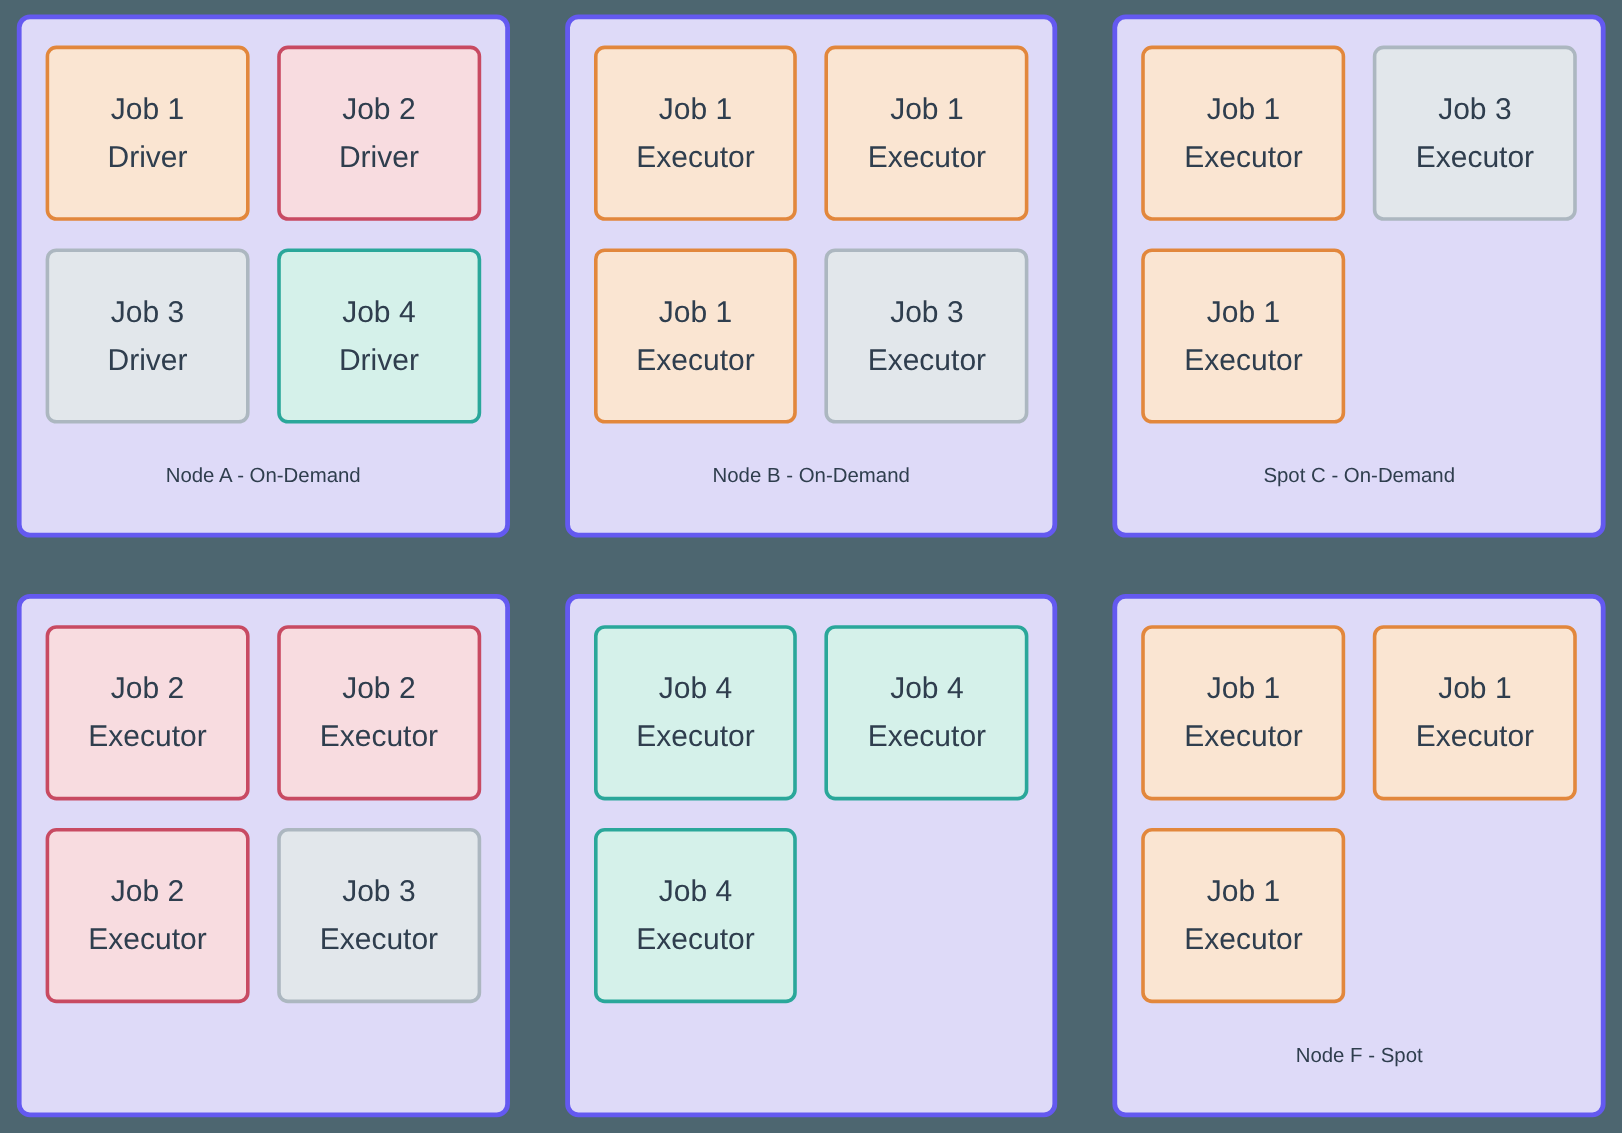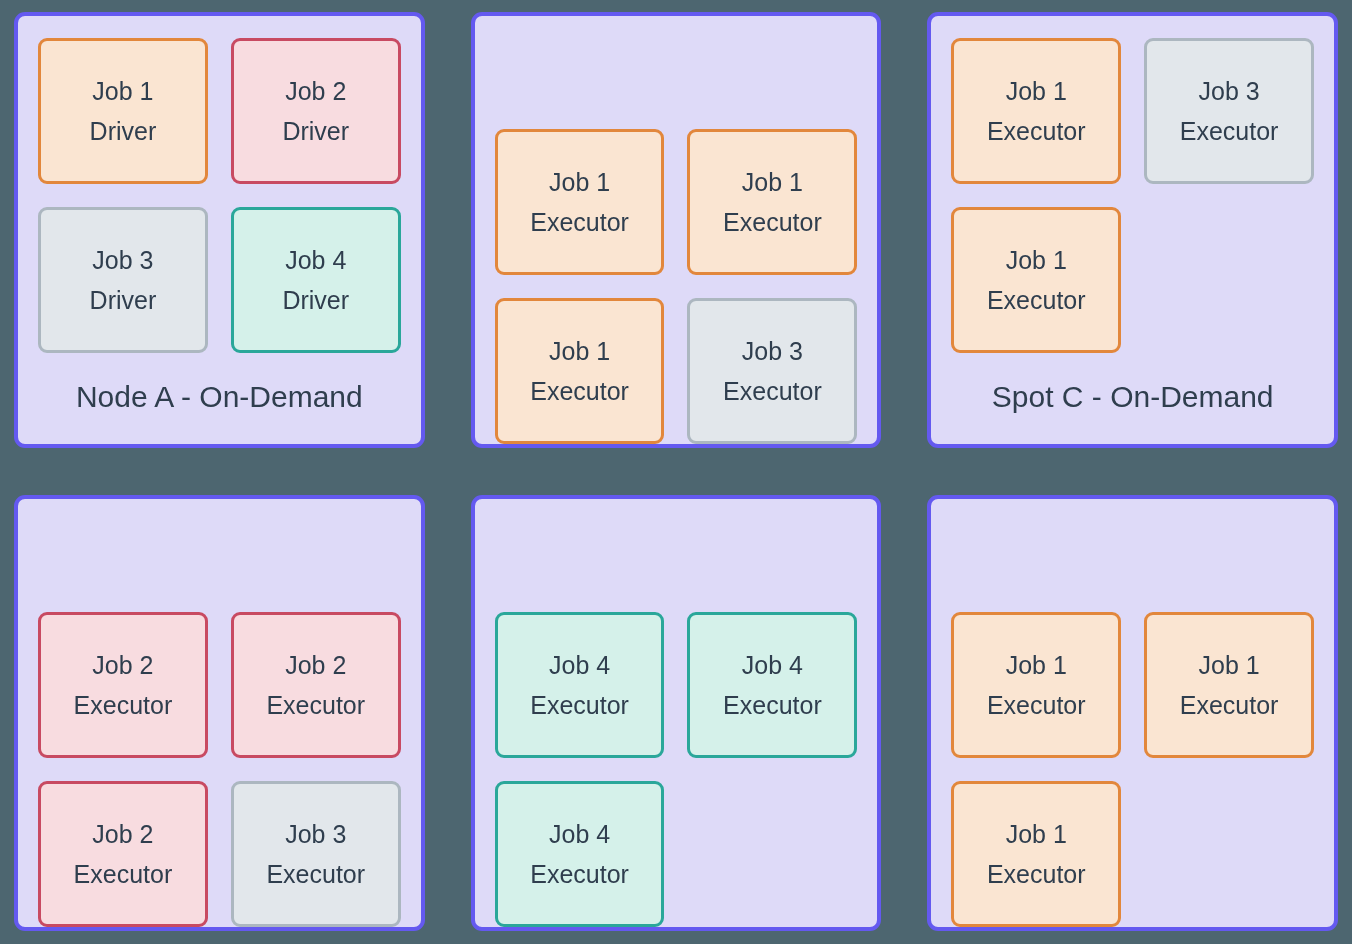--- a/index.html
+++ b/index.html
@@ -23,21 +23,20 @@
     row-gap: 47px;
   }
   .node {
     box-sizing: border-box;
     background: var(--node-bg, #DEDAF8);
     border: 4px solid var(--node-border, #6459F0);
     border-radius: 11px;
     display: flex;
     flex-direction: column;
     overflow: hidden;
-    justify-content: flex-end;
   }
   .jobs {
     display: grid;
     grid-template-columns: 1fr 1fr;
     grid-auto-rows: 146px;
     gap: 23px;
     padding: 22px 20px 0 20px;
   }
   .job {
     box-sizing: border-box;
@@ -51,21 +50,21 @@
     color: var(--text, #2F3E4E);
     font-size: 25px;
     line-height: 40px;
   }
   .node-label {
     flex: 1;
     display: flex;
     align-items: center;
     justify-content: center;
     color: var(--text, #2F3E4E);
-    font-size: 30px;
+    font-size: 17px;
     padding-bottom: 4px;
   }
 </style>
 </head>
 <body>
 
 <div class="board" id="board">
   <section class="node">
     <div class="jobs">
   <div class="job" style="border-color: rgb(226, 135, 60); background: rgb(250, 229, 210);">
@@ -106,20 +105,21 @@
   <div class="job" style="border-color: rgb(226, 135, 60); background: rgb(250, 229, 210);">
     <span class="job-line1">Job 1</span>
     <span class="job-line2">Executor</span>
   </div>
 
   <div class="job" style="border-color: rgb(172, 183, 192); background: rgb(226, 231, 235);">
     <span class="job-line1">Job 3</span>
     <span class="job-line2">Executor</span>
   </div>
 </div>
+    <div class="node-label">Node B - On-Demand</div>
   </section>
 
   <section class="node">
     <div class="jobs">
   <div class="job" style="border-color: rgb(226, 135, 60); background: rgb(250, 229, 210);">
     <span class="job-line1">Job 1</span>
     <span class="job-line2">Executor</span>
   </div>
 
   <div class="job" style="border-color: rgb(172, 183, 192); background: rgb(226, 231, 235);">
@@ -188,14 +188,15 @@
   <div class="job" style="border-color: rgb(226, 135, 60); background: rgb(250, 229, 210);">
     <span class="job-line1">Job 1</span>
     <span class="job-line2">Executor</span>
   </div>
 
   <div class="job" style="border-color: rgb(226, 135, 60); background: rgb(250, 229, 210);">
     <span class="job-line1">Job 1</span>
     <span class="job-line2">Executor</span>
   </div>
 </div>
+    <div class="node-label">Node F - Spot</div>
   </section>
 </div>
 
 </body></html>

